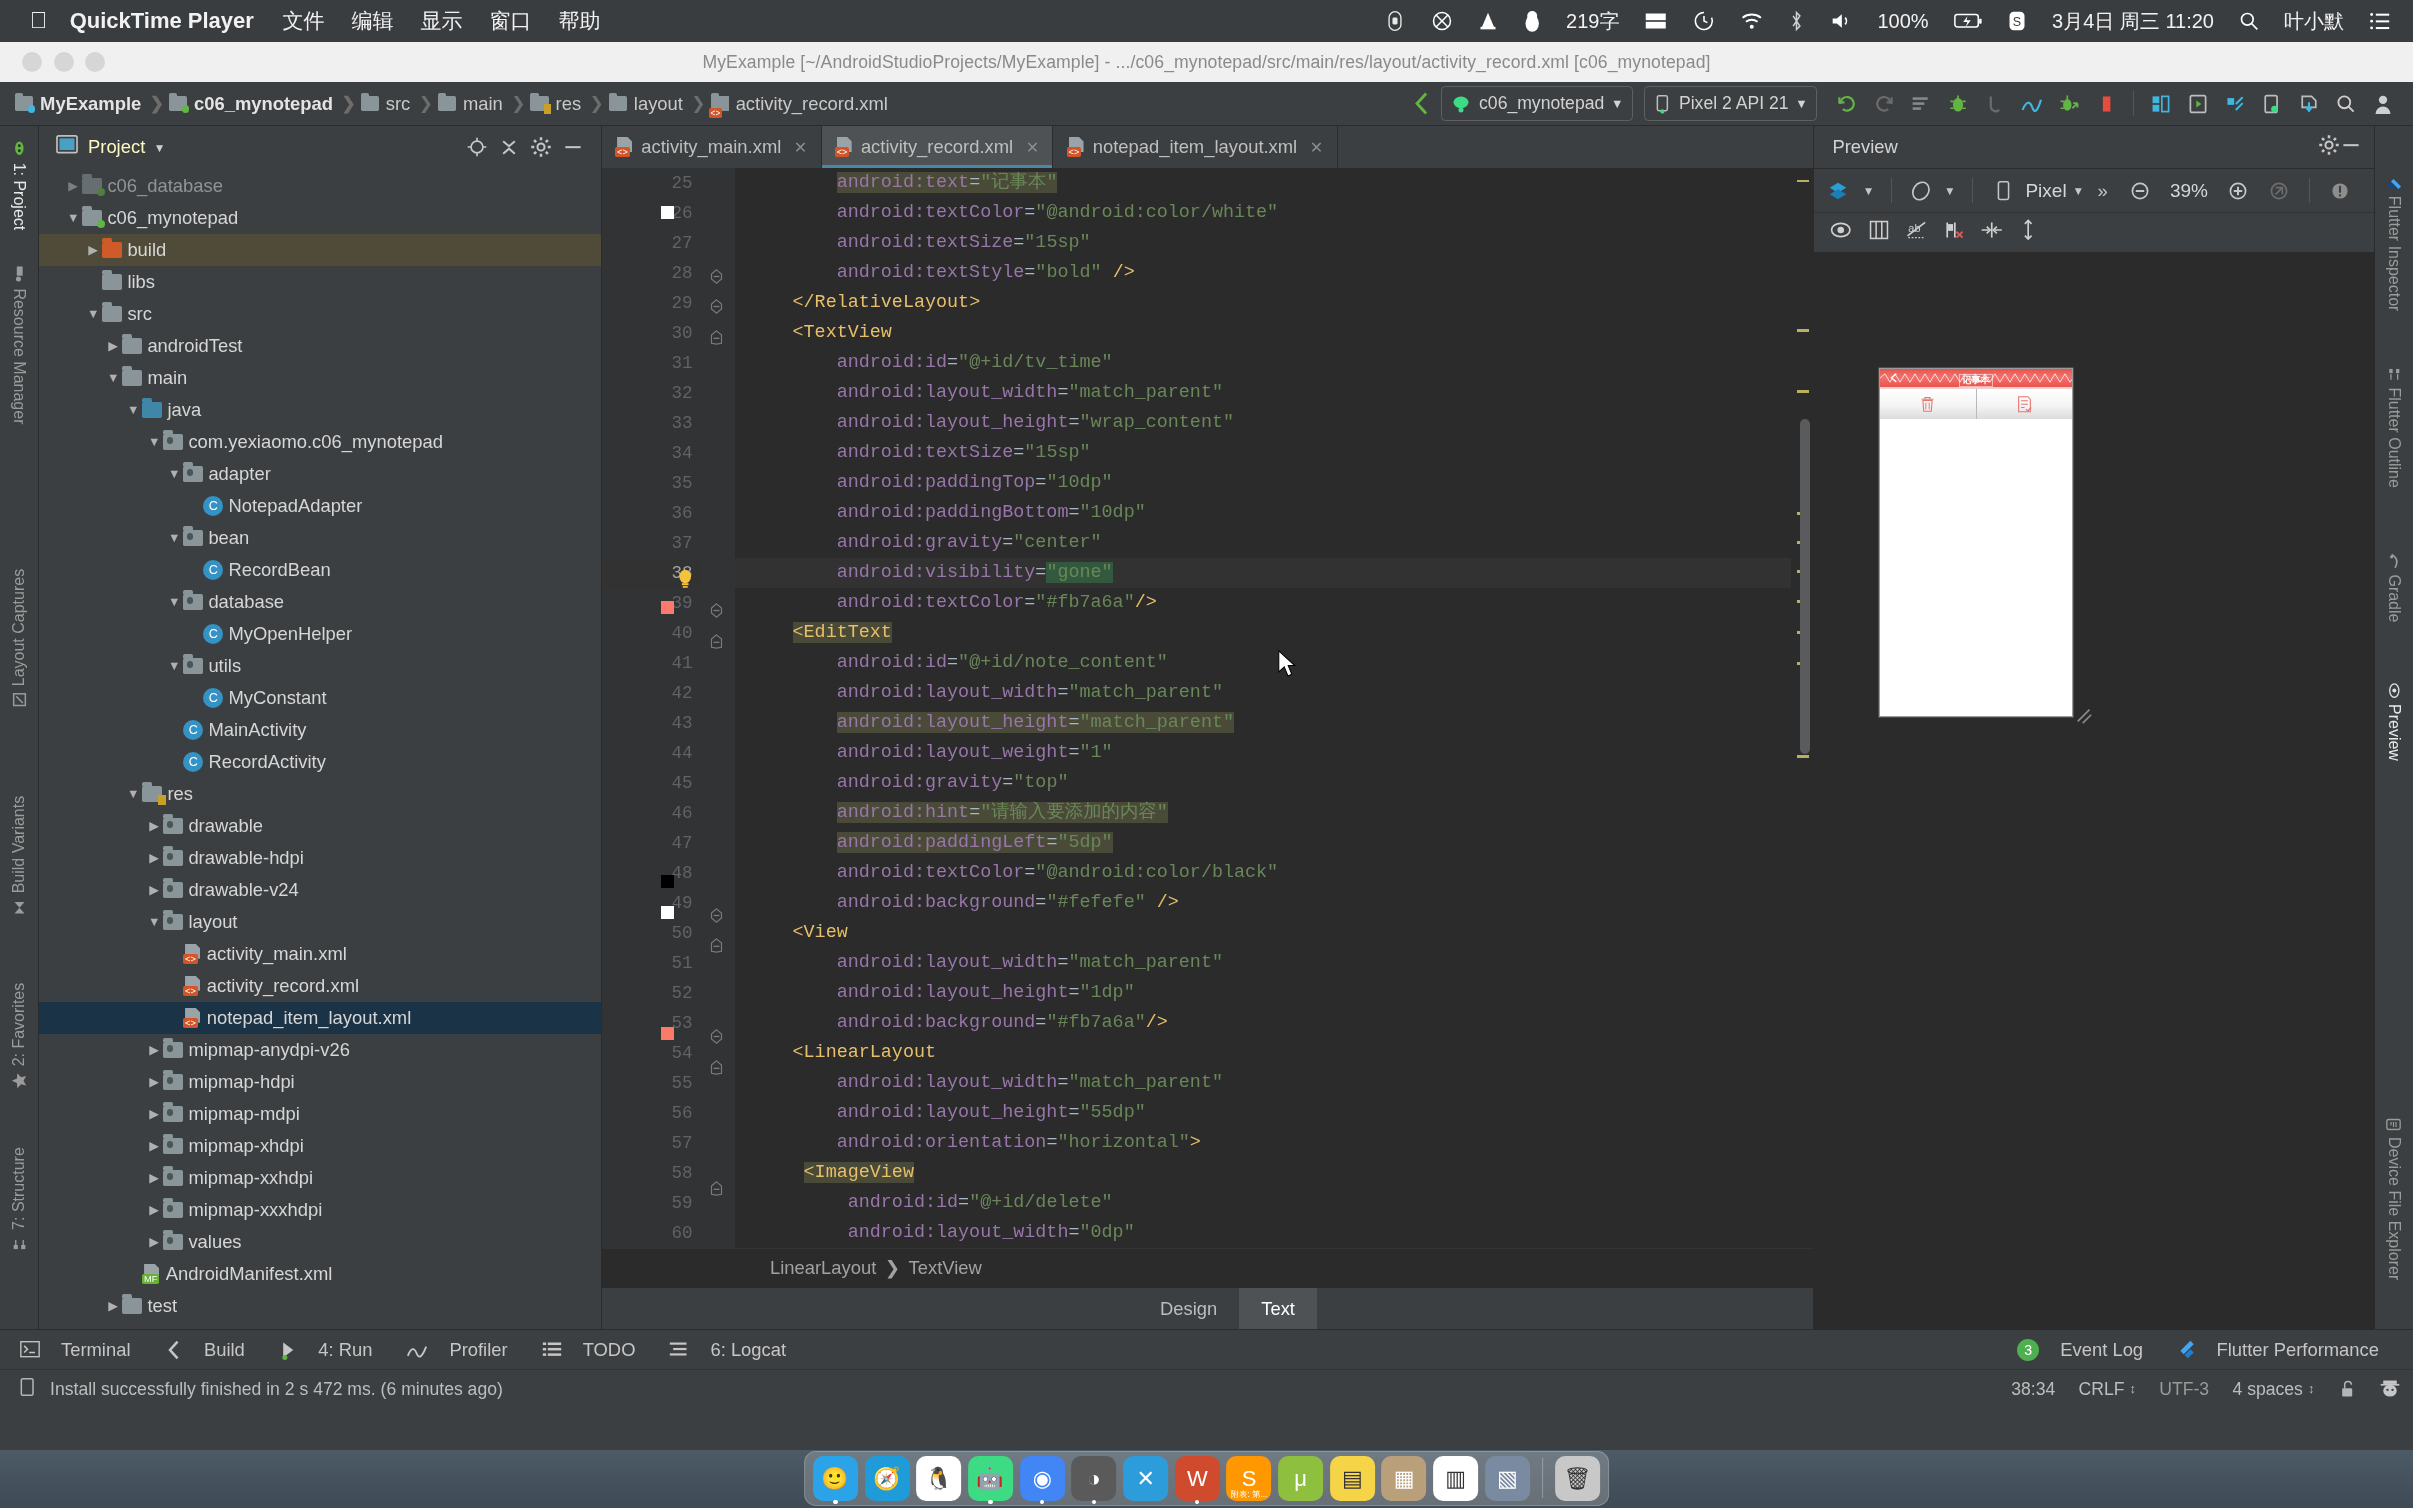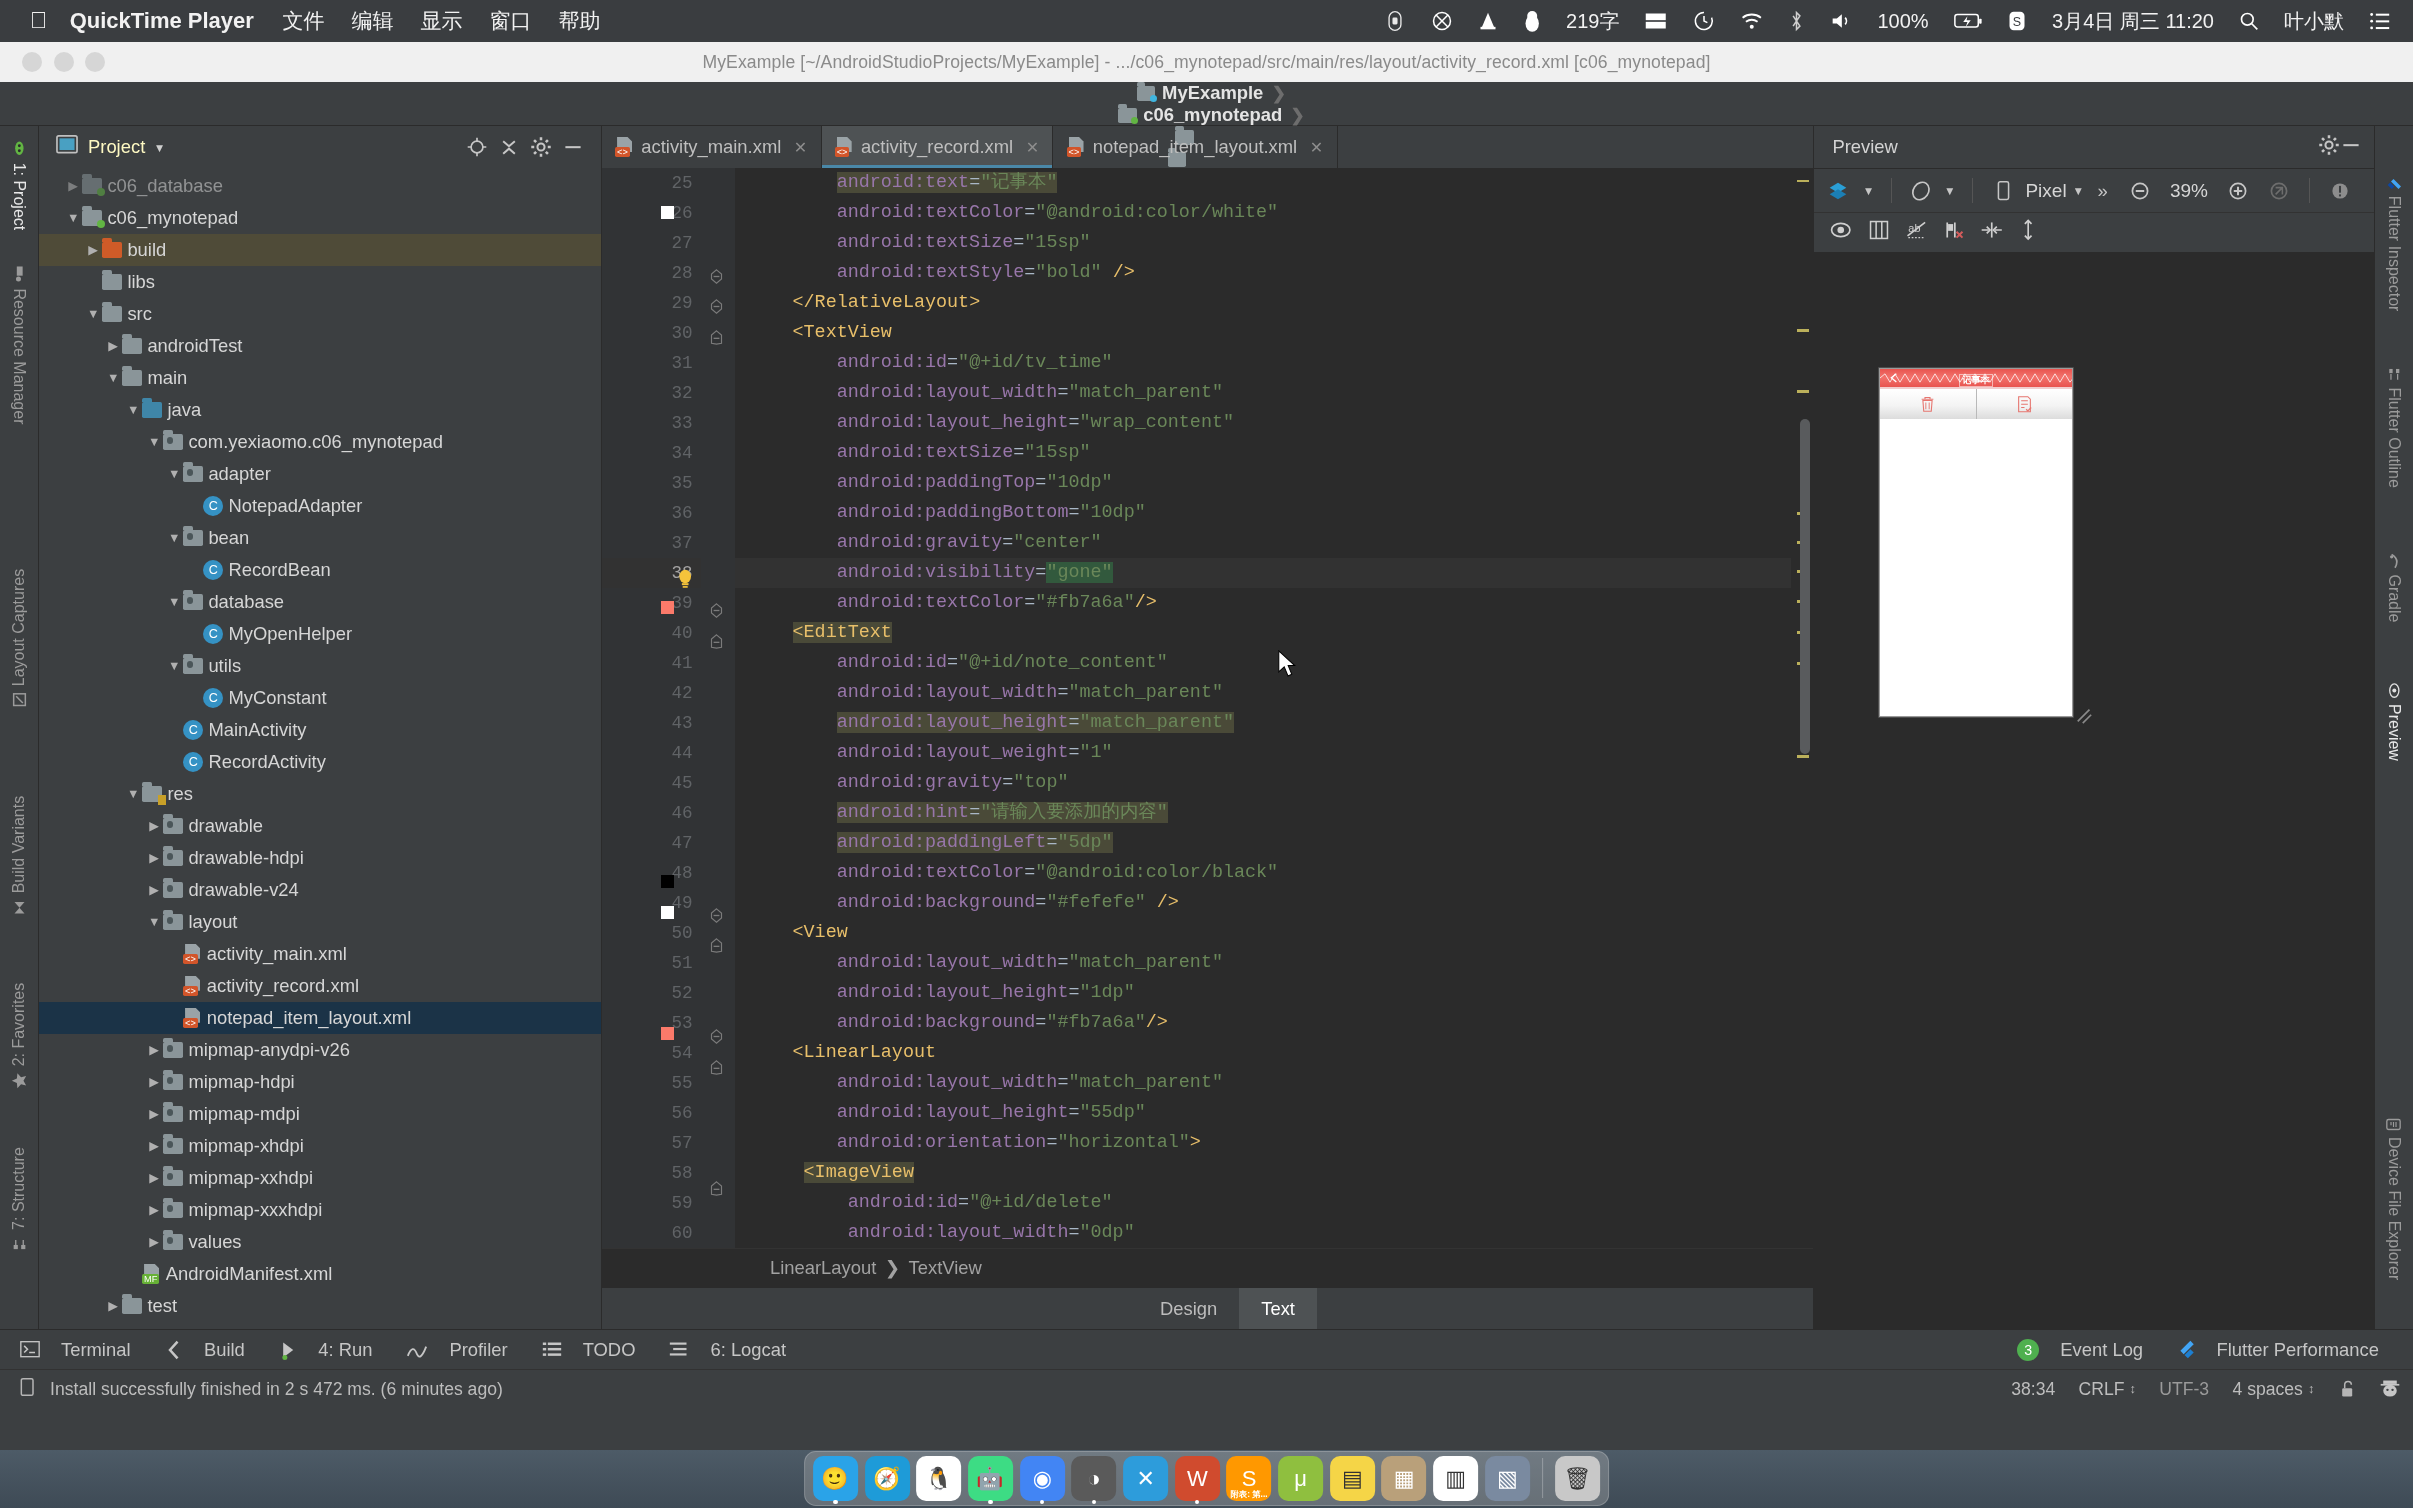--- a/index.html
+++ b/index.html
@@ -35,21 +35,21 @@
   .traffic { display:flex; gap:11.7px; margin-left:22px; }
   .traffic span { width:20px; height:20px; border-radius:50%; background:#d6d6d6; display:block; }
   .wintitle {
     position:absolute; left:0; right:0; text-align:center;
     color:#8a8a8a; font-size:17.6px; letter-spacing:0.1px;
   }
 
   
   .navbar {
     height:44px; background:#3c3f41; display:flex; align-items:center;
-    border-bottom:0.8px solid #2b2b2b; padding-left:15px;flex-direction:column;
+    border-bottom:0.8px solid #2b2b2b; padding-left:15px;
   }
   .crumb { display:flex; align-items:center; color:#c9c9c9; font-size:18.4px; }
   .crumb.bold { font-weight:bold; color:#e4e4e4; }
   .crumb .sep { margin:0 5px 0 8.4px; color:#6d6d6d; font-size:17px; }
   .fico { width:18.4px; height:15px; margin-right:6.7px; display:inline-block; position:relative; }
   .fico.folder { background:#8a9599; border-radius:1.7px 1.7px 1.7px 1.7px; }
   .fico.folder:before { content:""; position:absolute; top:-3.4px; left:0; width:8.4px; height:4.2px; background:#8a9599; border-radius:1.7px 1.7px 0 0;}
   .fico.mod:after { content:""; position:absolute; right:-1.7px; bottom:-1.7px; width:7.5px; height:7.5px; border-radius:50%; background:#62b543; }
   .fico.modblue:after { content:""; position:absolute; right:-1.7px; bottom:-1.7px; width:7.5px; height:7.5px; border-radius:50%; background:#40b6e0; }
   .fico.res:after { content:""; position:absolute; right:-2.5px; bottom:-2.5px; width:7.5px; height:9.2px; background:#c8a028; }
@@ -196,21 +196,21 @@
   
   .desktop { position:absolute; left:0; top:1450px; width:2413px; height:59px;
     background:linear-gradient(180deg,#4d5b67 0%, #3e4a55 100%); }
   .dock {
     position:absolute; left:50%; transform:translateX(-50%); bottom:3.4px;
     height:55px; display:flex; align-items:flex-end; gap:6.7px;
     background:rgba(190,190,190,.32); border-radius:11.7px; padding:3.4px 8.4px;
     border:0.8px solid rgba(255,255,255,.2);
   }
   .dockicon { width:45px; height:45px; border-radius:10px; display:flex; align-items:center; justify-content:center; font-size:22px; color:#fff; position:relative; }
-  .dockicon .cap { position:absolute; bottom:0.8px; font-size:8.4px; color:#fff;font-weight:bold; }
+  .dockicon .cap { position:absolute; bottom:0.8px; font-size:8.4px; color:#fff; }
   .dotdock { position:absolute; bottom:-2.5px; left:50%; transform:translateX(-50%); width:4.2px; height:4.2px; border-radius:50%; background:#fff; }
   .docksep { width:1.7px; height:40px; background:rgba(255,255,255,.28); margin:0 5px; align-self:center;}
 </style>
 </head>
 <body>
 
 <div class="screen">
 
   <div class="macbar">
     <span class="apple"></span>

